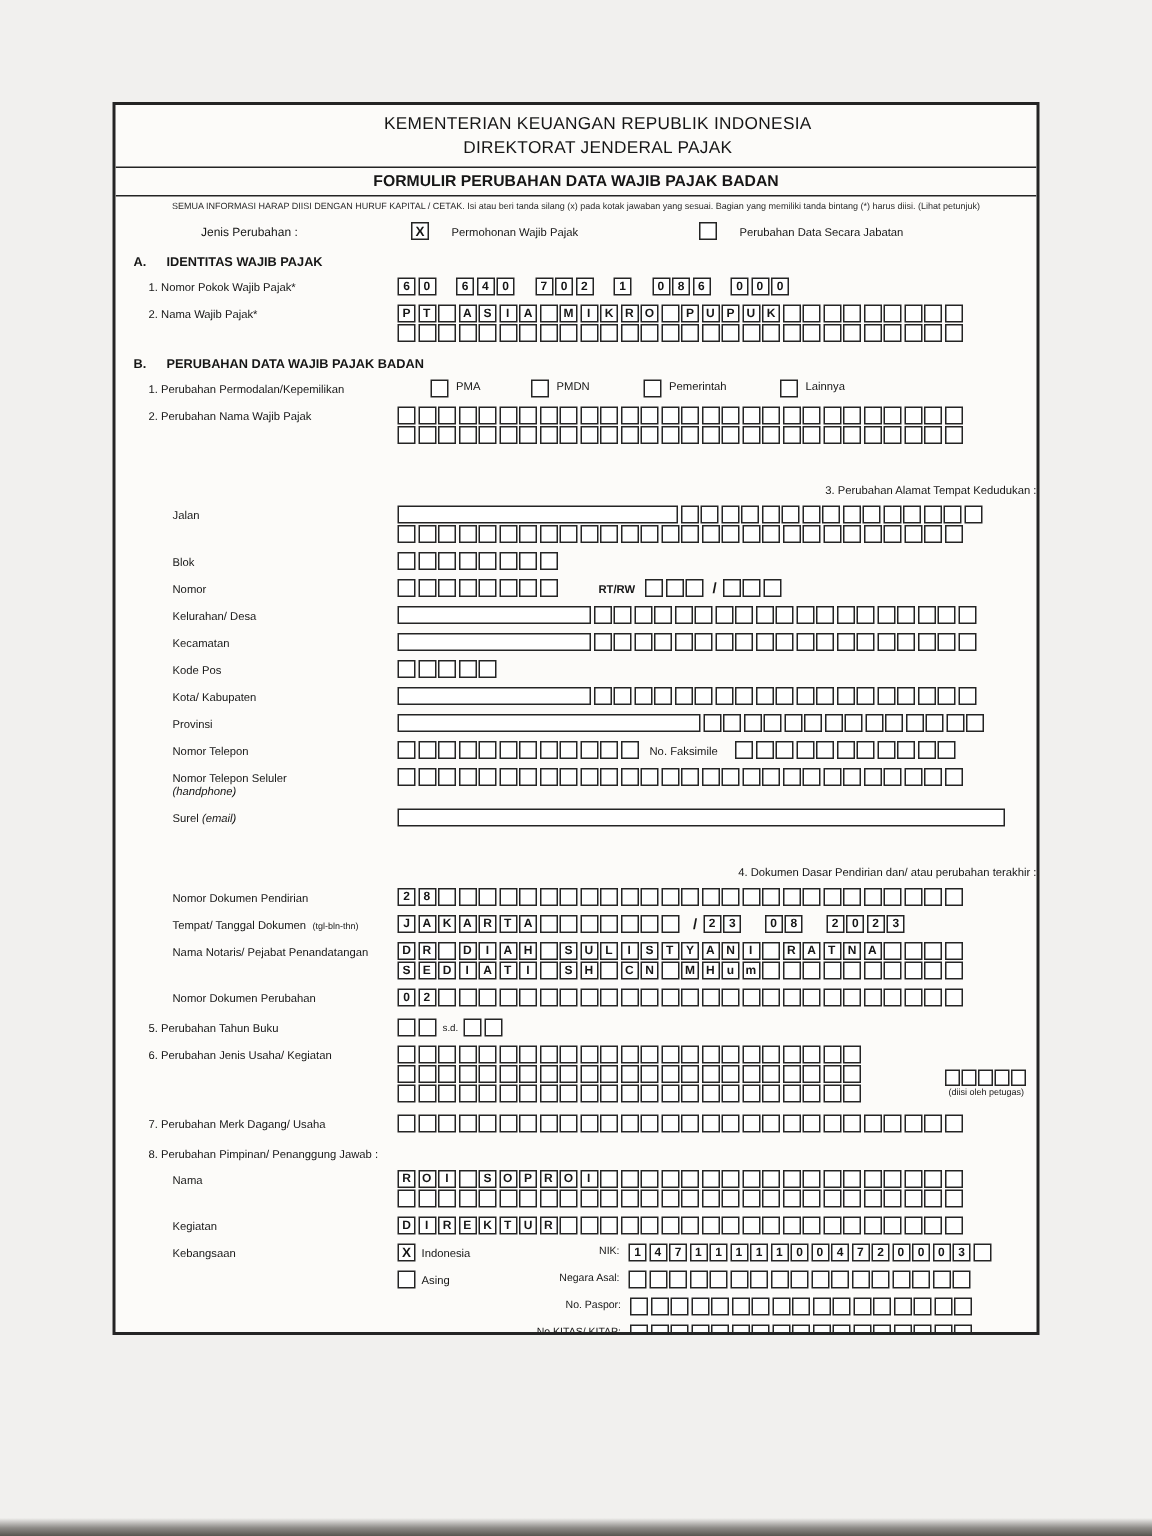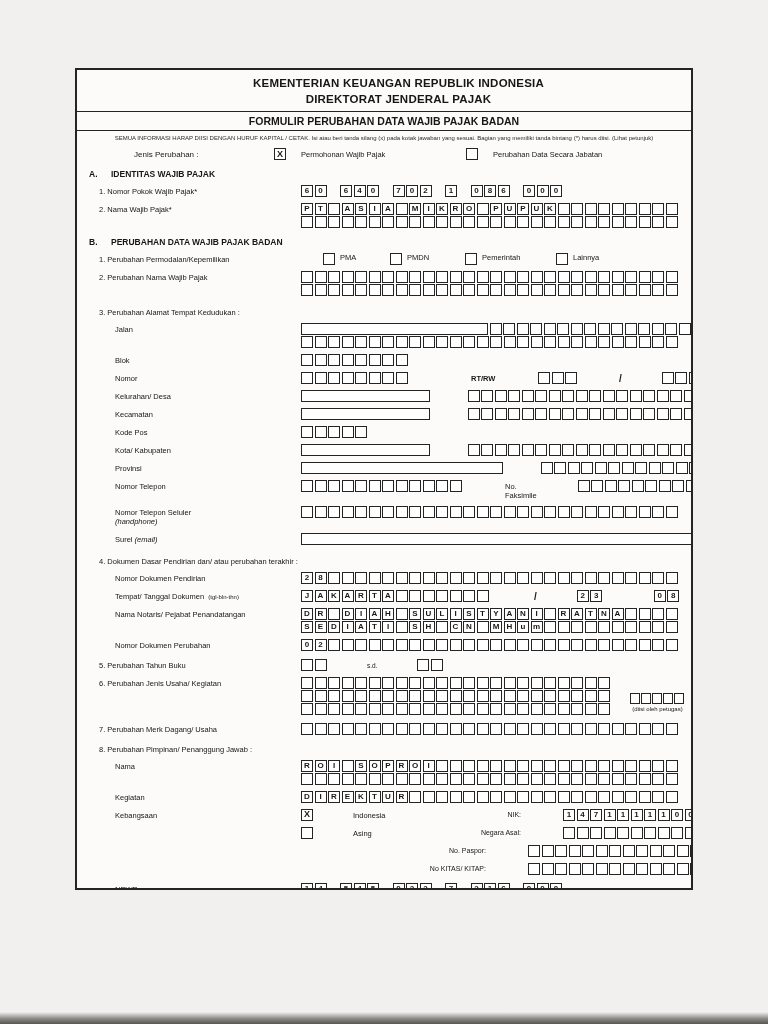--- a/index.html
+++ b/index.html
@@ -6,35 +6,35 @@
   body{
     width:768px;height:1024px;position:relative;overflow:hidden;
     background:#f1f0ee;
     font-family:"Liberation Sans", sans-serif;color:#161616;
   }
   .sheet{
     position:absolute;left:75px;top:68px;width:618px;height:822px;
     background:#fcfbf9;border:2px solid #242424;box-sizing:border-box;overflow:hidden;
   }
   .hdr-top{text-align:center;border-bottom:1.5px solid #242424;padding:6px 0 4px;}
-  .hdr-line{font-size:11.5px;font-weight:bold;letter-spacing:.2px;line-height:1.35;margin-left:29px;}
+  .hdr-line{font-size:11.5px;font-weight:normal;letter-spacing:.2px;line-height:1.35;margin-left:29px;}
   .hdr-title{text-align:center;font-weight:bold;font-size:10.5px;padding:3px 0;border-bottom:1.5px solid #242424;}
   .instr{font-size:6px;text-align:center;padding:4px 30px 0;color:#2a2a2a;}
   .jenis-row{display:flex;align-items:center;margin:7px 0 2px 57px;font-size:8px;gap:10px;}
   .jenis-lbl{width:130px;}
   .optlbl{margin-left:5px;font-size:7.5px;}
   .w155{width:155px;}
   .checkbox{
     width:10px;height:10px;border:1.5px solid #242424;flex:none;
     display:inline-flex;align-items:center;justify-content:center;
     font-size:9px;font-weight:bold;line-height:1;background:#fff;
   }
   .section-title{display:flex;font-weight:bold;font-size:8.5px;margin:9px 0 2px 12px;}
   .section-title .letter{width:22px;flex:none;}
-  .row{display:flex;align-items:flex-start;margin:6px 0 0 22px;position:relative;gap:36px;}
+  .row{display:flex;align-items:flex-start;margin:6px 0 0 22px;position:relative;}
   .row.sub{margin-left:38px;}
   .lbl{width:166px;flex:none;font-size:7.5px;line-height:1.25;padding-top:2px;}
   .row.sub .lbl{width:150px;}
   .lbl-full{font-size:7.5px;padding-top:2px;}
   .tiny{font-size:6px;}
   .italic{font-style:italic;}
   .cells{display:flex;flex:none;}
   .cell{
     width:10px;height:10px;border:1.5px solid #242424;margin-right:1.5px;flex:none;
     display:inline-flex;align-items:center;justify-content:center;
@@ -54,21 +54,21 @@
   .petugas{position:absolute;right:6px;top:16px;text-align:center;}
   .petugas .tiny{margin-top:2px;}
   .kopt{width:58px;margin-left:4px;font-size:7.5px;padding-top:2px;flex:none;}
   .klbl{width:74px;text-align:right;margin-right:6px;font-size:7px;padding-top:2px;flex:none;}
   .kspacer{width:75px;flex:none;}
   .npwp-lbl{padding-left:0;}
   .bottom-band{
     position:absolute;left:0;bottom:0;width:768px;height:12px;
     background:linear-gradient(to bottom, rgba(120,118,114,0) 0%, #8d8b87 55%, #57554f 100%);
   }
-  .mt10{margin-top:10px;}
+  .mt10{margin-top:24px;justify-content:flex-end;}
   .mt8{margin-top:8px;}
 </style>
 </head>
 <body>
 
 <div class="sheet">
 
   <div class="hdr-top">
     <div class="hdr-line">KEMENTERIAN KEUANGAN REPUBLIK INDONESIA</div>
     <div class="hdr-line">DIREKTORAT JENDERAL PAJAK</div>

